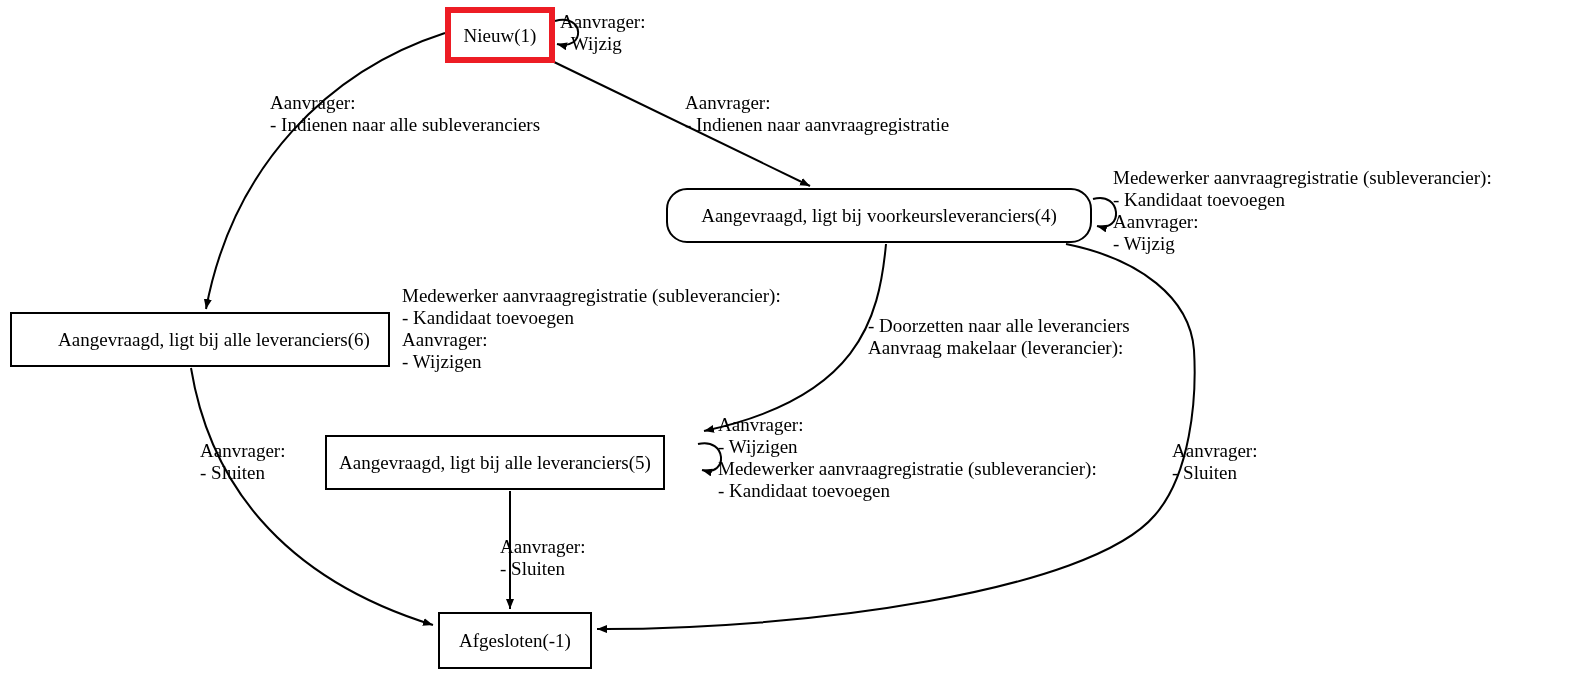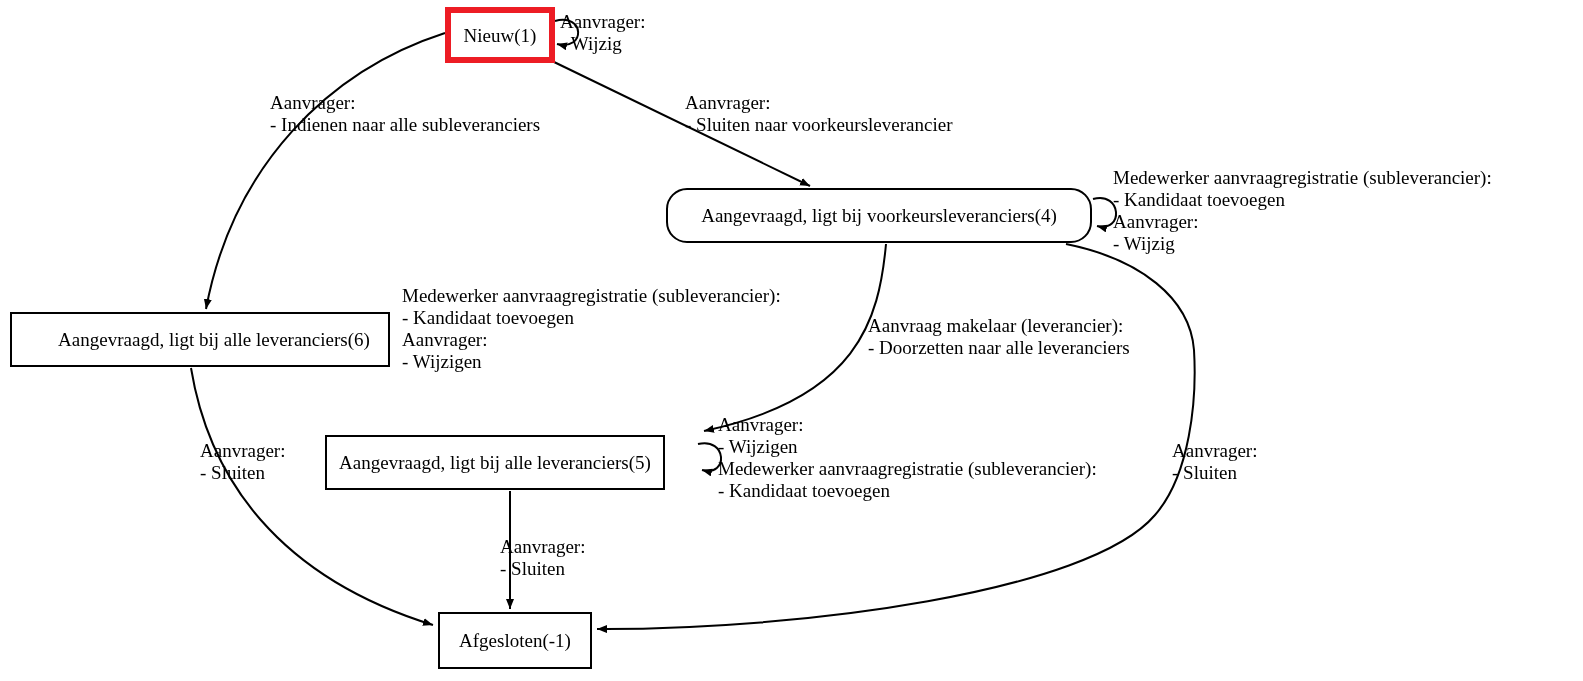--- a/index.html
+++ b/index.html
@@ -92,40 +92,40 @@
     <div>- Wijzig</div>
   </div>
 
   <div class="edge-label" style="left:270px; top:92px; width:395px;">
     <div>Aanvrager:</div>
     <div>- Indienen naar alle subleveranciers</div>
   </div>
 
   <div class="edge-label" style="left:685px; top:92px; width:395px;">
     <div>Aanvrager:</div>
-    <div>- Sluiten naar voorkeursleverancier</div>
+    <div>- Indienen naar aanvraagregistratie</div>
   </div>
 
   <div class="edge-label" style="left:1113px; top:167px; width:460px;">
     <div>Medewerker aanvraagregistratie (subleverancier):</div>
     <div>- Kandidaat toevoegen</div>
     <div>Aanvrager:</div>
     <div>- Wijzig</div>
   </div>
 
   <div class="edge-label" style="left:402px; top:285px; width:465px;">
     <div>Medewerker aanvraagregistratie (subleverancier):</div>
     <div>- Kandidaat toevoegen</div>
     <div>Aanvrager:</div>
     <div>- Wijzigen</div>
   </div>
 
   <div class="edge-label" style="left:868px; top:315px; width:345px;">
+    <div>- Doorzetten naar alle leveranciers</div>
     <div>Aanvraag makelaar (leverancier):</div>
-    <div>- Doorzetten naar alle leveranciers</div>
   </div>
 
   <div class="edge-label" style="left:718px; top:414px; width:465px;">
     <div>Aanvrager:</div>
     <div>- Wijzigen</div>
     <div>Medewerker aanvraagregistratie (subleverancier):</div>
     <div>- Kandidaat toevoegen</div>
   </div>
 
   <div class="edge-label" style="left:200px; top:440px; width:125px;">

